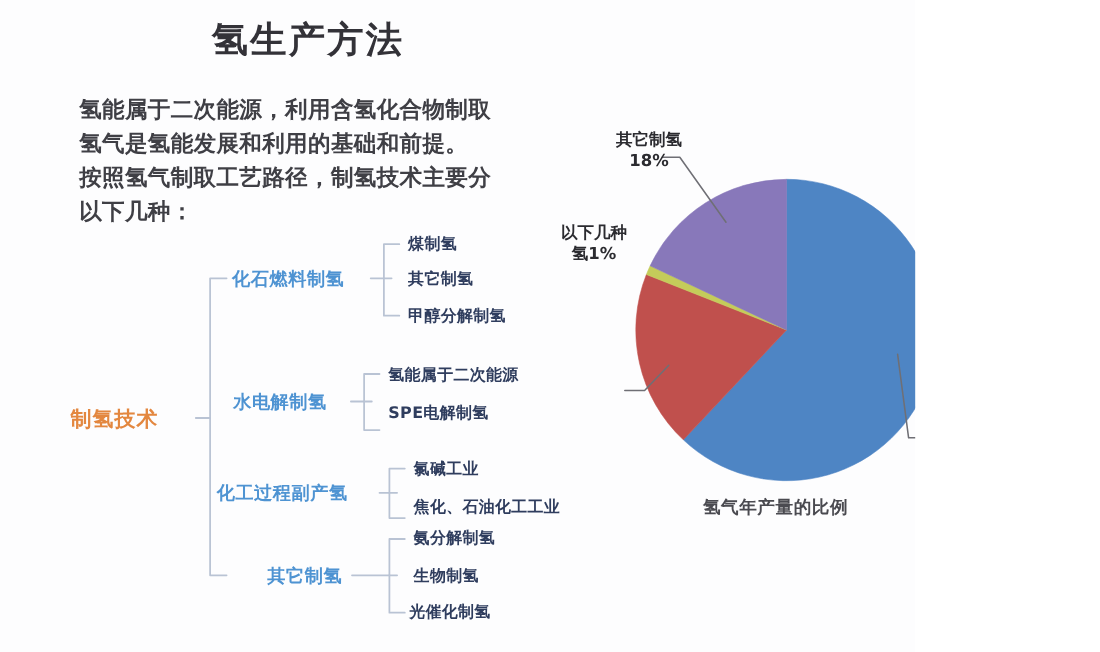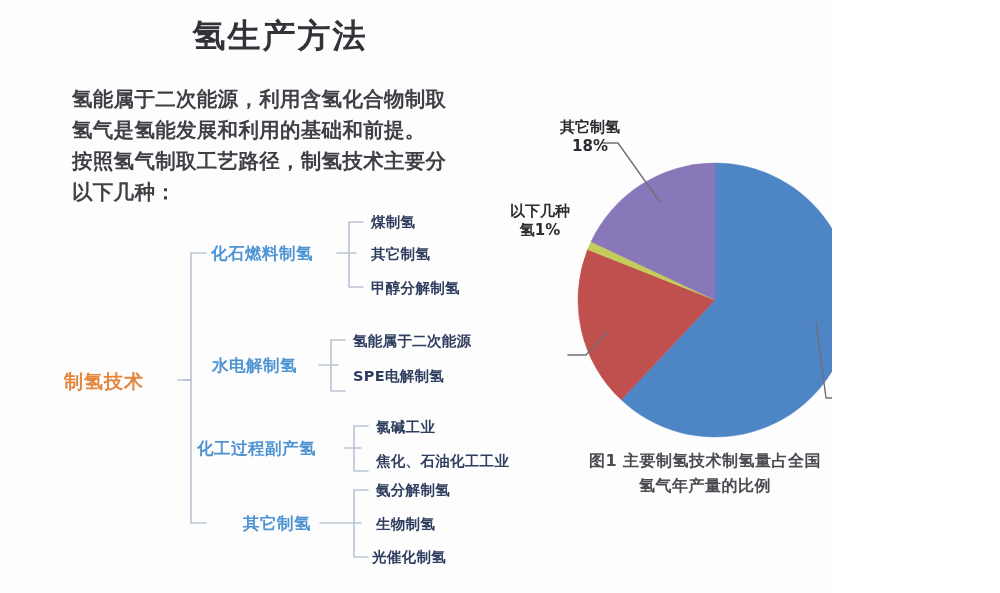--- a/index.html
+++ b/index.html
@@ -200,17 +200,16 @@
     </div>
 
 
     <div class="pie-label" style="left:352px; top:258px; width:100px; text-align:center;">
       <div>煤制氢</div>
       <div>62%</div>
     </div>
   </div>
 
   <div id="caption">
-    <div>图1  主要制氢技术制氢量占全国</div>
     <div>氢气年产量的比例</div>
   </div>
 
 </div>
 
 </body></html>

